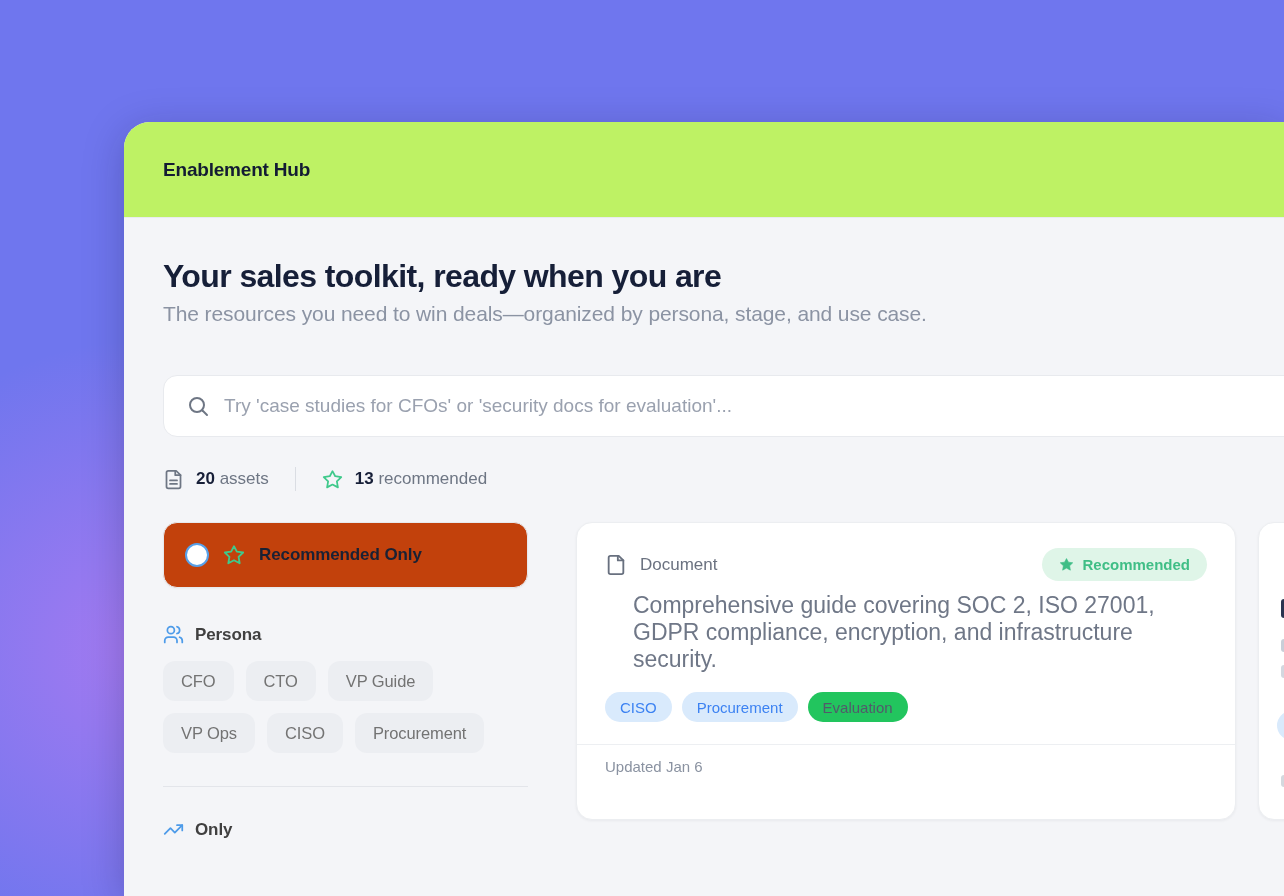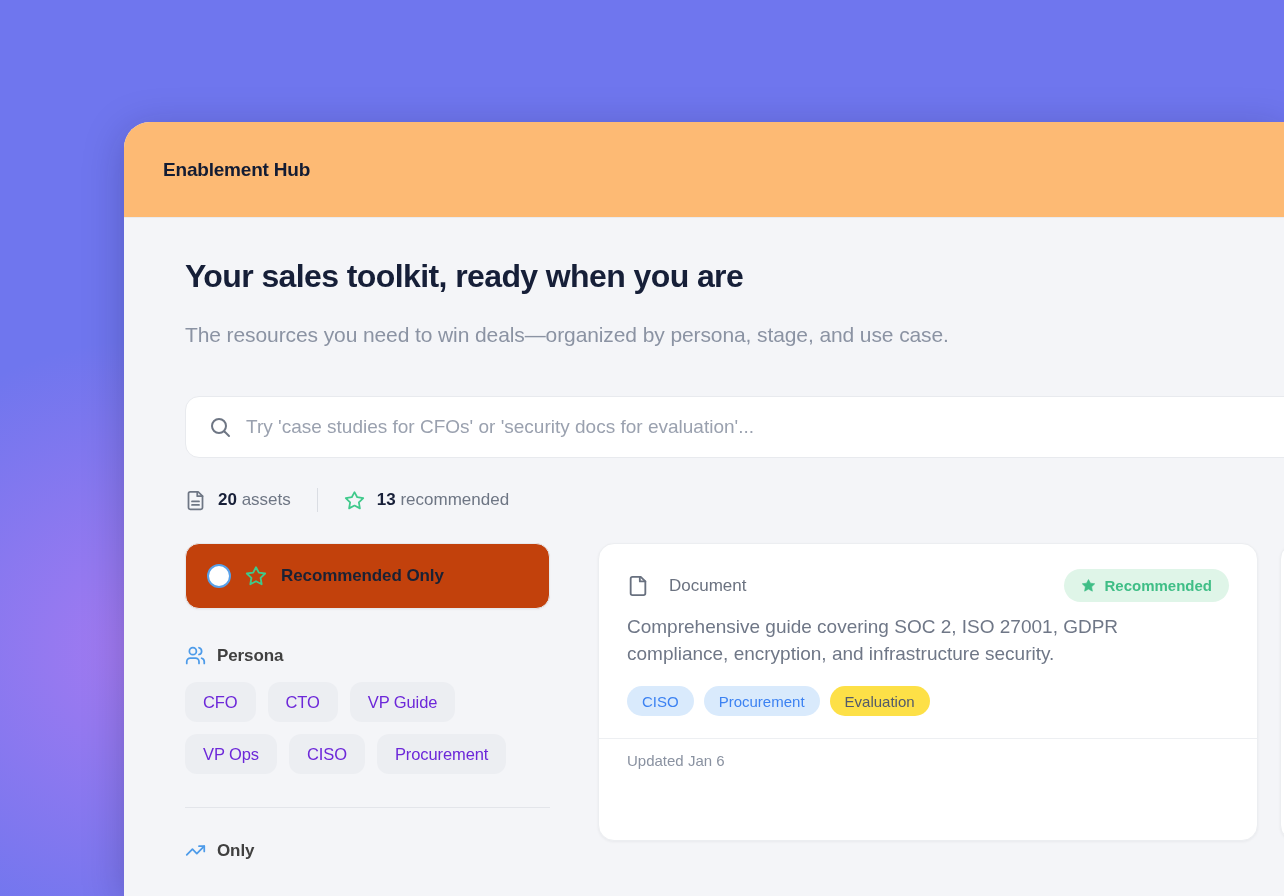--- a/index.html
+++ b/index.html
@@ -15,33 +15,33 @@
     pointer-events:none;
   }
   .app-window {
     position:absolute; left:124px; top:122px; right:0; bottom:0;
     background:#F4F5F8;
     border-top-left-radius:26px;
     overflow:hidden;
     box-shadow:0 8px 40px rgba(20,20,60,.25);
   }
   .app-header {
-    height:96px; background:#fdba74; border-bottom:1px solid #E9EBEF;
+    height:96px; background:#bef264; border-bottom:1px solid #E9EBEF;
     display:flex; align-items:center; padding-left:39px;
   }
   .app-title { font-size:19px; font-weight:700; color:#131C33; letter-spacing:-0.2px; }
 
-  .page-body { padding:0 0 0 61px; }
+  .page-body { padding:0 0 0 39px; }
 
   .page-title {
     margin-top:40px; font-size:32px; font-weight:800; color:#161F38;
     letter-spacing:-0.6px;
   }
   .page-subtitle {
-    margin-top:23px; font-size:21px; color:#8B93A3; line-height:33px; max-width:790px;
+    margin-top:2px; font-size:21px; color:#8B93A3; line-height:33px; max-width:790px;
     letter-spacing:-0.1px;
   }
 
   .search-bar {
     margin-top:45px; margin-right:-40px; height:62px; background:#FFFFFF;
     border:1px solid #E8EAEE; border-radius:14px;
     display:flex; align-items:center; padding:0 22px; gap:14px;
   }
   .search-bar svg { flex:0 0 auto; }
   .search-input {
@@ -72,50 +72,50 @@
   }
   .toggle-label { font-size:17px; font-weight:600; color:#1A2134; letter-spacing:-0.1px; }
 
   .section-head { margin-top:36px; display:flex; align-items:center; gap:11px; }
   .section-head .label { font-size:17px; font-weight:700; color:#404040; letter-spacing:-0.1px; }
 
   .chip-wrap { margin-top:16px; display:flex; flex-wrap:wrap; gap:12px; max-width:365px; }
   .chip {
     display:inline-flex; align-items:center; height:40px; padding:0 18px;
     background:#ECEEF2; border:none; border-radius:12px; cursor:pointer;
-    font-size:16.5px; font-weight:500; color:#6d28d9;
+    font-size:16.5px; font-weight:500; color:#737373;
     font-family:"Liberation Sans","DejaVu Sans",sans-serif; letter-spacing:-0.1px;
   }
   .sidebar-divider { margin-top:33px; border-top:1px solid #E3E5EA; width:365px; }
   .section-head.stage { margin-top:32px; }
 
   
   .results-grid { display:flex; gap:22px; align-items:flex-start; }
   .asset-card {
     width:660px; height:298px; background:#FFFFFF; border:1px solid #ECEEF1;
     border-radius:16px; padding:25px 28px 0 28px; cursor:pointer;
     box-shadow:0 1px 3px rgba(16,24,40,.05); flex:0 0 auto;
   }
   .type-row { display:flex; align-items:center; justify-content:space-between; }
-  .type-left { display:flex; align-items:center; gap:20px; }
+  .type-left { display:flex; align-items:center; gap:13px; }
   .type-label { font-size:17px; color:#6B7280; }
   .badge {
     display:inline-flex; align-items:center; gap:8px;
     background:#DFF5E8; color:#3FBE86; border-radius:999px;
     padding:8px 17px; font-size:15px; font-weight:600;
   }
   .asset-title { margin-top:19px; font-size:21px; font-weight:700; color:#131C37; letter-spacing:-0.2px; }
-  .asset-desc { margin-top:11px; font-size:19px; color:#6F7787; line-height:27px; max-width:565px; }
+  .asset-desc { margin-top:11px; font-size:23px; color:#6F7787; line-height:27px; max-width:565px;margin-left:28px; }
   .tag-row { margin-top:19px; display:flex; gap:10px; }
   .tag {
     display:inline-flex; align-items:center; height:30px; padding:0 15px;
     border-radius:999px; font-size:15px; font-weight:500;
   }
   .tag.blue { background:#D9EAFC; color:#3C82F2; }
-  .tag.gray { background:#fde047; color:#525A6B; }
+  .tag.gray { background:#22c55e; color:#525A6B; }
   .card-divider { margin-top:22px; border-top:1px solid #EDEFF2; margin-left:-28px; margin-right:-28px; }
   .card-footer { padding:13px 0 0 0; font-size:15px; color:#8A92A1; }
 
   .asset-card.partial { position:relative; width:420px; padding:0; }
   .frag { position:absolute; border-radius:3px; }
   .frag.title-frag { left:22px; top:76px; width:34px; height:19px; background:#2A3450; }
   .frag.desc-frag-1 { left:22px; top:116px; width:28px; height:13px; background:#C9CED8; }
   .frag.desc-frag-2 { left:22px; top:142px; width:22px; height:13px; background:#D3D7DF; }
   .frag.tag-frag { left:18px; top:188px; width:48px; height:29px; border-radius:15px; background:#D9EAFC; }
   .frag.updated-frag { left:22px; top:252px; width:20px; height:12px; background:#D4D8DE; }

